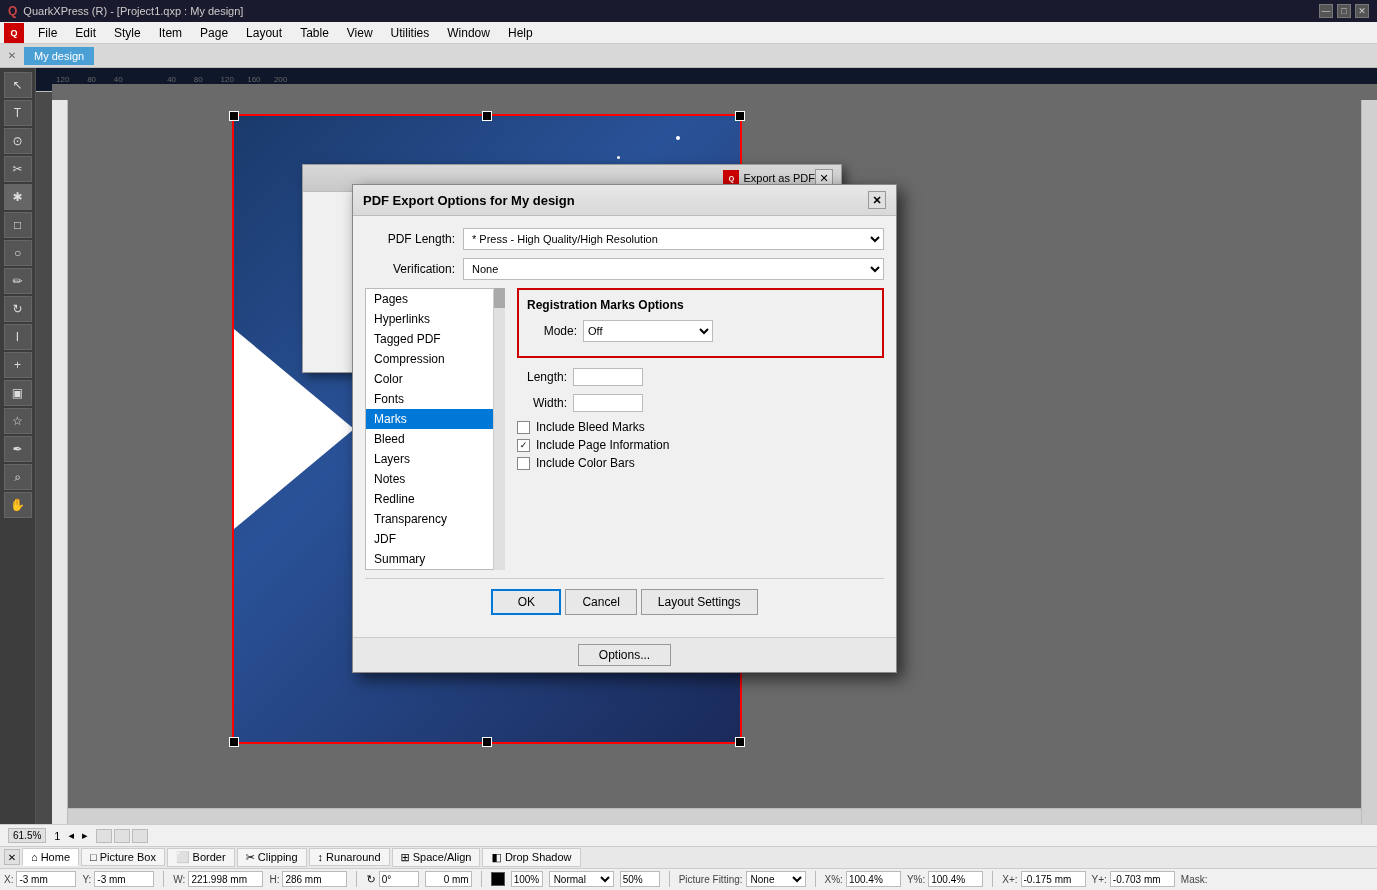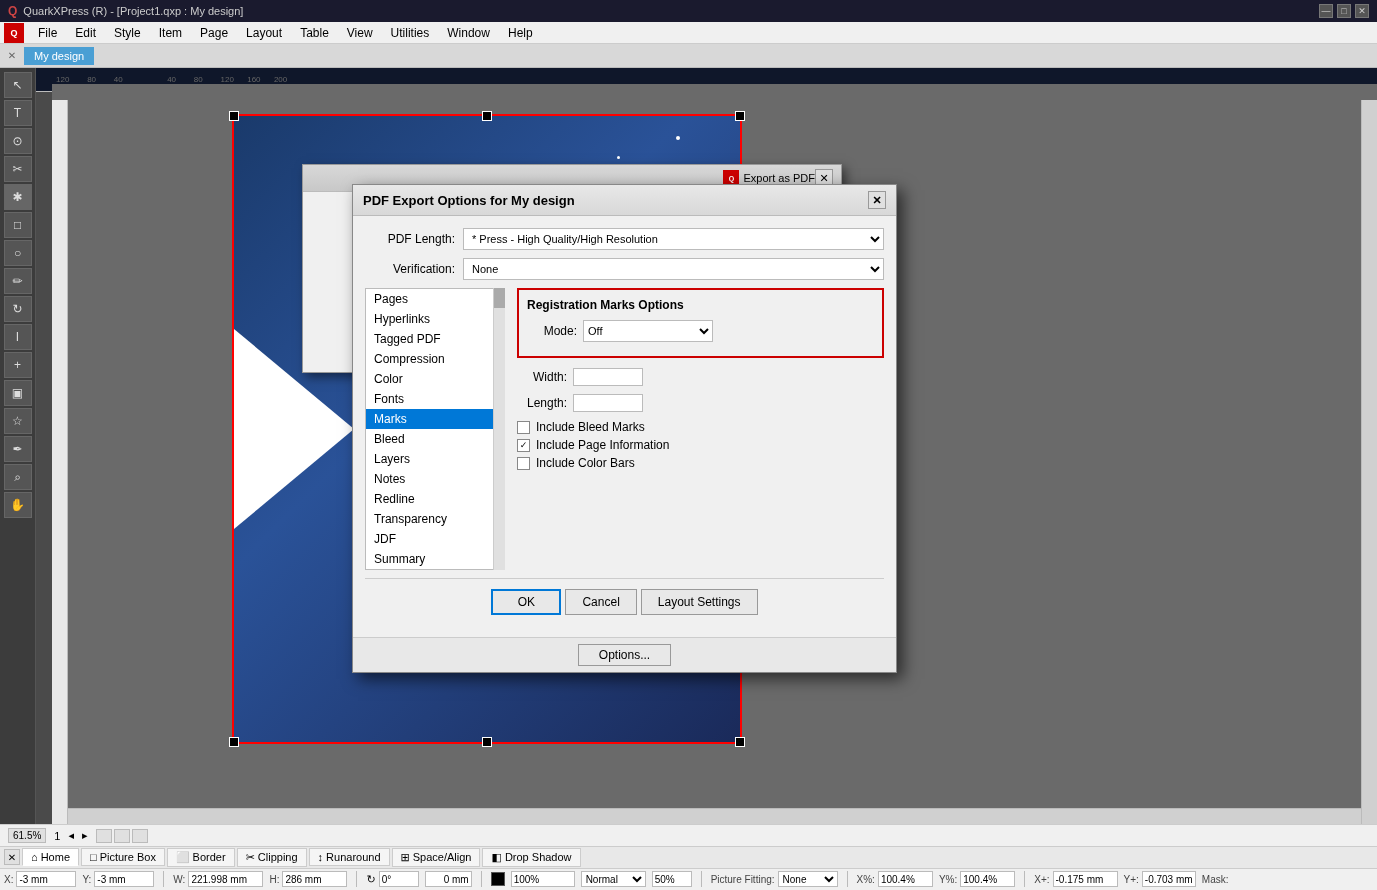--- a/index.html
+++ b/index.html
@@ -542,25 +542,25 @@
                 <div class="reg-marks-title">Registration Marks Options</div>
                 <div class="reg-marks-row">
                   <span class="reg-label">Mode:</span>
                   <select class="reg-select">
                     <option>Off</option>
                   </select>
                 </div>
               </div>
 
               <div class="reg-marks-row" style="margin-bottom:8px;">
-                <span class="reg-label">Width:</span>
+                <span class="reg-label">Length:</span>
                 <input class="reg-input" type="text" value="" style="">
               </div>
               <div class="reg-marks-row" style="margin-bottom:8px;">
-                <span class="reg-label">Length:</span>
+                <span class="reg-label">Width:</span>
                 <input class="reg-input" type="text" value="" style="">
               </div>
 
               <div class="checkbox-row">
                 <div class="cb"></div>
                 <span>Include Bleed Marks</span>
               </div>
               <div class="checkbox-row">
                 <div class="cb checked"></div>
                 <span>Include Page Information</span>
@@ -657,21 +657,21 @@
     <div class="prop-group">
       <span>↻</span>
       <input class="prop-input" style="width: 40px;" type="text" value="0°">
     </div>
     <div class="prop-group">
       <input class="prop-input" style="width: 47px; text-align: right;" type="text" value="0 mm">
     </div>
     <div class="separator"></div>
     <div style="width:14px;height:14px;background:#000;border:1px solid #555;"></div>
     <div class="prop-group">
-      <input class="prop-input" style="width: 64px;" type="text" value="100%">
+      <input class="prop-input" style="width: 32px;" type="text" value="100%">
     </div>
     <select class="prop-select" style="width:65px;">
       <option>Normal</option>
     </select>
     <div class="prop-group">
       <input class="prop-input" style="width: 40px;" type="text" value="50%">
     </div>
     <div class="separator"></div>
     <div class="prop-group">
       <span class="prop-label">Picture Fitting:</span>
@@ -688,19 +688,19 @@
       <span class="prop-label">Y%:</span>
       <input class="prop-input" style="width: 55px;" type="text" value="100.4%">
     </div>
     <div class="separator"></div>
     <div class="prop-group">
       <span class="prop-label">X+:</span>
       <input class="prop-input" style="width: 65px;" type="text" value="-0.175 mm">
     </div>
     <div class="prop-group">
       <span class="prop-label">Y+:</span>
-      <input class="prop-input" style="width: 54px;" type="text" value="-0.703 mm">
+      <input class="prop-input" style="width: 65px;" type="text" value="-0.703 mm">
     </div>
     <div class="prop-group">
       <span class="prop-label">Mask:</span>
     </div>
   </div>
 </div>
 
 </body></html>

